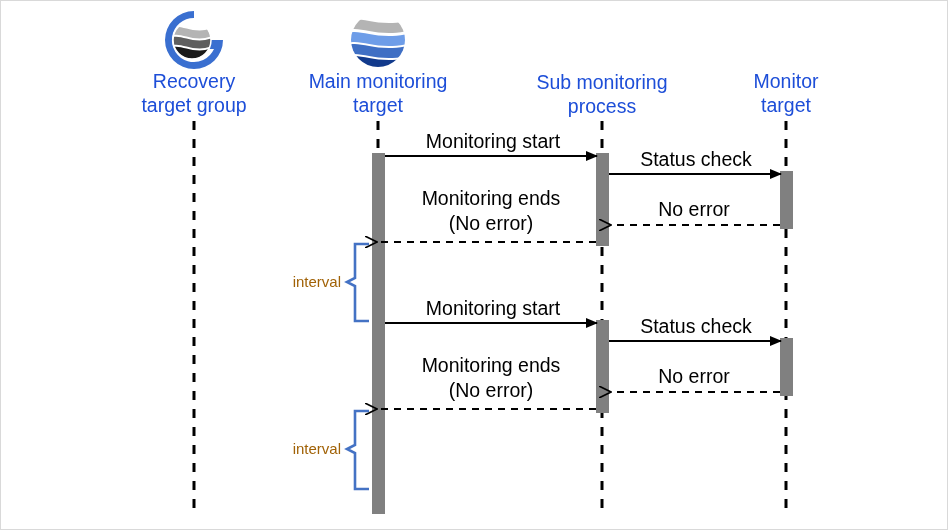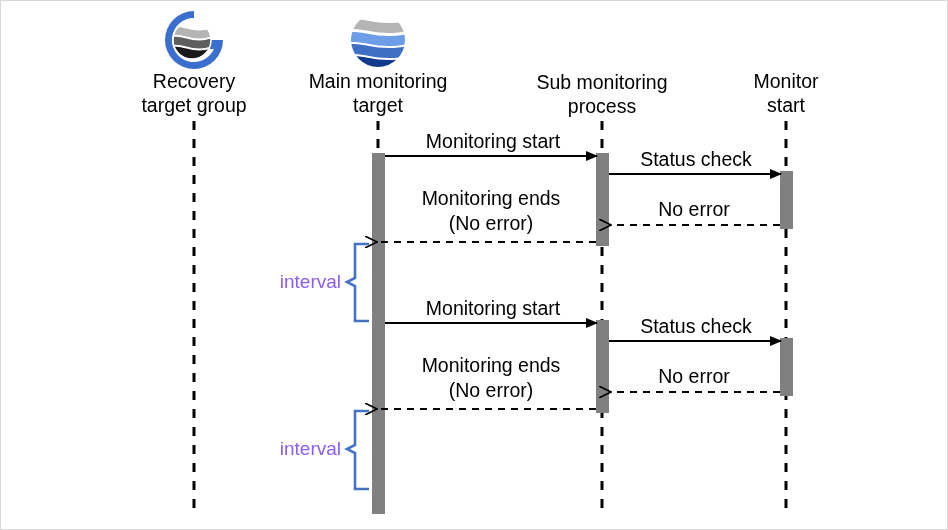--- a/index.html
+++ b/index.html
@@ -23,37 +23,37 @@
     position: absolute;
     left: 0;
     top: 0;
     width: 948px;
     height: 530px;
   }
   .hdr {
     position: absolute;
     text-align: center;
     font-size: 19.5px;
-    color: #000000;
+    color: #1d4ed8;
     line-height: 24px;
     white-space: pre-line;
   }
   .msg-label {
     position: absolute;
     text-align: center;
     font-size: 19.5px;
     color: #000000;
     line-height: 25px;
     white-space: pre-line;
   }
   .interval-label {
     position: absolute;
     text-align: right;
-    font-size: 19px;
-    color: #8b5cf6;
+    font-size: 15px;
+    color: #a16207;
     line-height: 22px;
   }
   .icon-wrap {
     position: absolute;
   }
 </style>
 </head>
 <body>
 
 <div id="canvas">
@@ -97,21 +97,21 @@
   <div class="hdr" style="left:103px; top:68px; width:180px;">Recovery
 target group</div>
 
   <div class="hdr" style="left:282px; top:68px; width:190px;">Main monitoring
 target</div>
 
   <div class="hdr" style="left:511px; top:69px; width:180px;">Sub monitoring
 process</div>
 
   <div class="hdr" style="left:710px; top:68px; width:150px;">Monitor
-start</div>
+target</div>
 
   <svg id="svg-layer" viewBox="0 0 948 530">
     <defs>
       <marker id="solidArrowR" markerWidth="12" markerHeight="10" refX="11" refY="5" orient="auto" markerUnits="userSpaceOnUse">
         <path d="M0,0 L12,5 L0,10 z" fill="#000000"></path>
       </marker>
       <marker id="openArrowL" markerWidth="13" markerHeight="12" refX="1" refY="6" orient="auto" markerUnits="userSpaceOnUse">
         <path d="M13,0 L1,6 L13,12" fill="none" stroke="#000000" stroke-width="1.6"></path>
       </marker>
     </defs>

